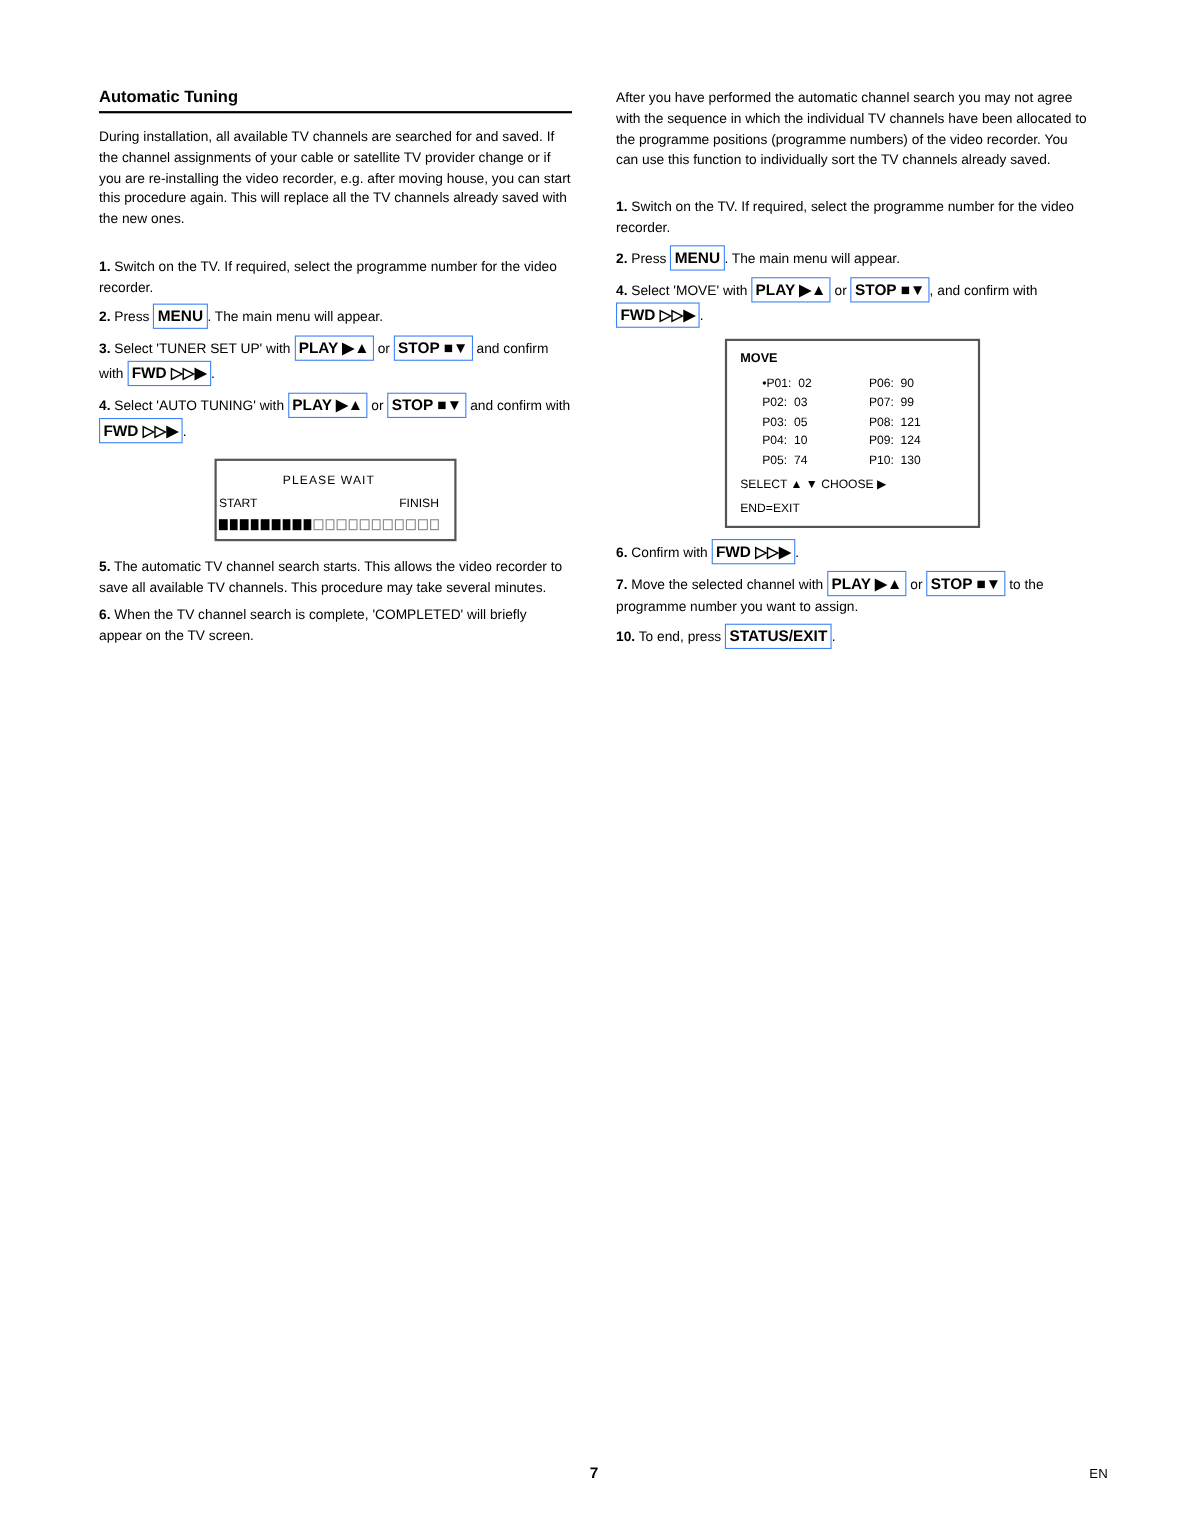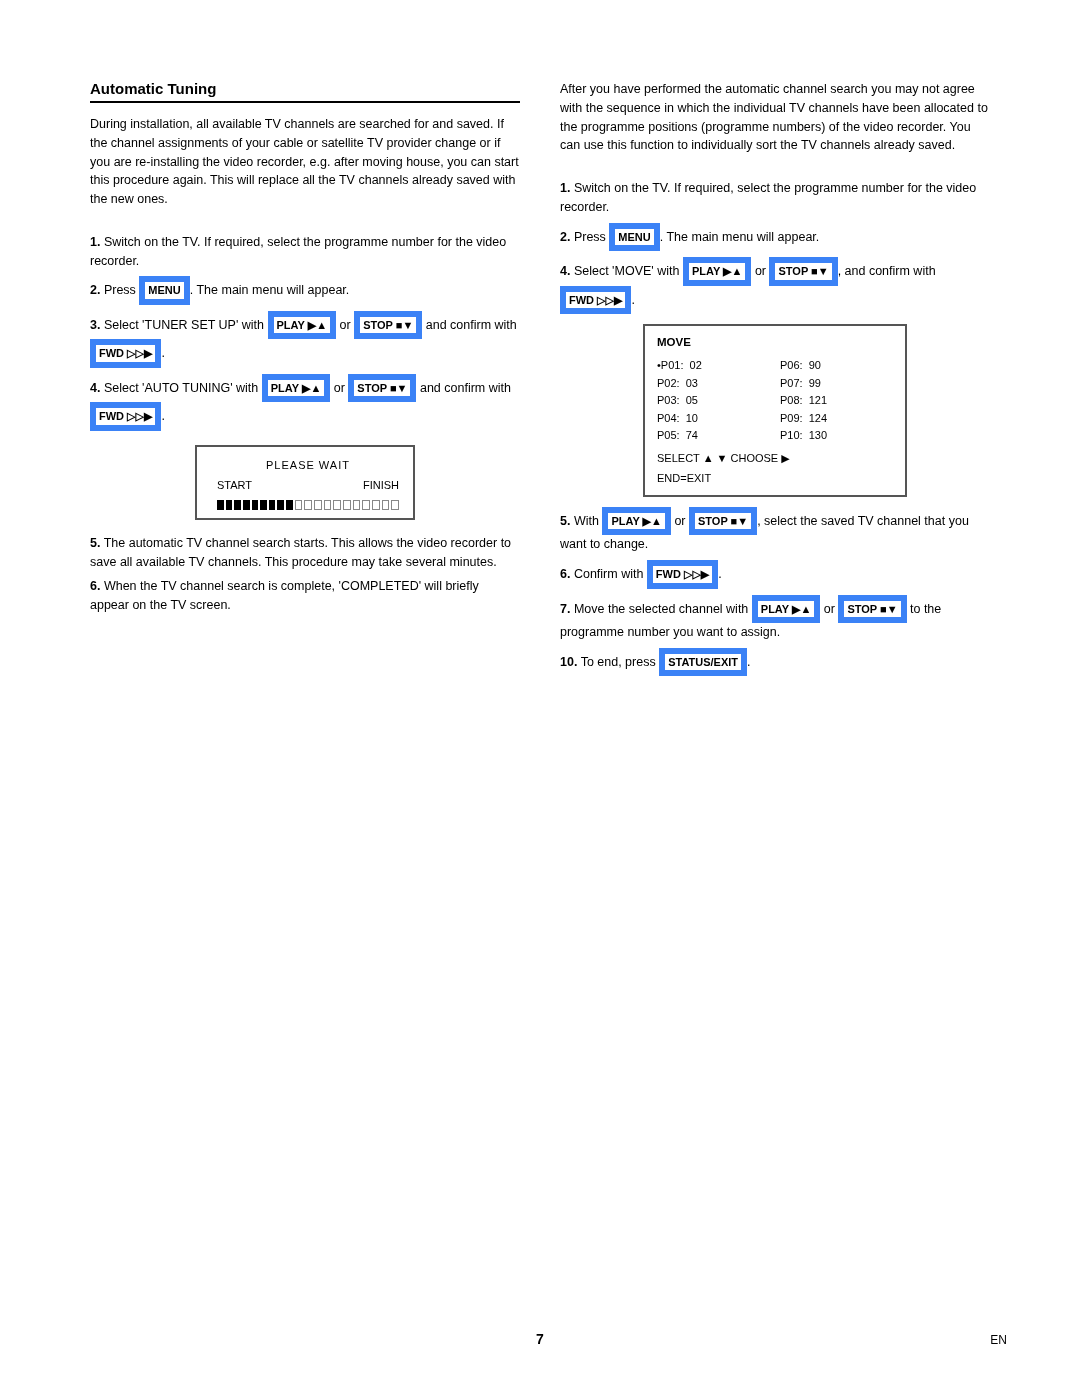--- a/index.html
+++ b/index.html
@@ -57,32 +57,32 @@
       line-height: 1.5;
       font-size: 12.5px;
     }
 
     .step-num {
       font-weight: bold;
     }
 
     .btn-box {
       display: inline-block;
-      border: 6px solid #3b82f6;
+      border: 1px solid #3b82f6;
       padding: 0px 3px;
-      font-size: 11px;
+      font-size: 14px;
       font-weight: bold;
       white-space: nowrap;
     }
 
     .screen-box {
       border: 2px solid #555;
       margin: 14px auto;
       width: 220px;
-      padding: 10px 14px 8px 20px;
+      padding: 10px 14px 8px 2px;
       background: #fff;
       font-size: 11.5px;
     }
 
     .screen-box .screen-label {
       display: flex;
       justify-content: space-between;
       margin-bottom: 6px;
       font-size: 11px;
     }
@@ -103,38 +103,39 @@
     }
 
     .progress-segment.empty {
       background: #fff;
       border: 1px solid #888;
     }
 
     .screen-box-move {
       border: 2px solid #555;
       margin: 10px auto;
-      width: 264px;
+      width: 232px;
       padding: 8px 12px;
       background: #fff;
       font-size: 11px;
     }
 
     .screen-box-move .move-title {
       font-weight: bold;
       margin-bottom: 6px;
       font-size: 11.5px;
     }
 
     .move-grid {
       display: grid;
       grid-template-columns: 1fr 1fr;
       gap: 1px 10px;
       margin-bottom: 6px;
       font-size: 11px;
+      margin-left: 20px;
     }
 
     .move-footer {
       font-size: 11px;
       margin-top: 4px;
     }
 
     .page-footer {
       position: absolute;
       bottom: 50px;
@@ -286,24 +287,20 @@
             <div>P09:&nbsp;&nbsp;124</div>
             <div>P05:&nbsp;&nbsp;74</div>
             <div>P10:&nbsp;&nbsp;130</div>
           </div>
           <div class="move-footer">SELECT ▲ ▼  CHOOSE ▶</div>
           <div class="move-footer">END=EXIT</div>
         </div>
 
         <ol class="steps-list">
 
-          <li>
-            <span class="step-num">5.</span>
-            With <span class="btn-box">PLAY ▶▲</span> or <span class="btn-box">STOP ■▼</span>, select the saved TV channel that you want to change.
-          </li>
 
           <li>
             <span class="step-num">6.</span>
             Confirm with <span class="btn-box">FWD ▷▷▶</span>.
           </li>
 
           <li>
             <span class="step-num">7.</span>
             Move the selected channel with <span class="btn-box">PLAY ▶▲</span> or <span class="btn-box">STOP ■▼</span> to the programme number you want to assign.
           </li>

